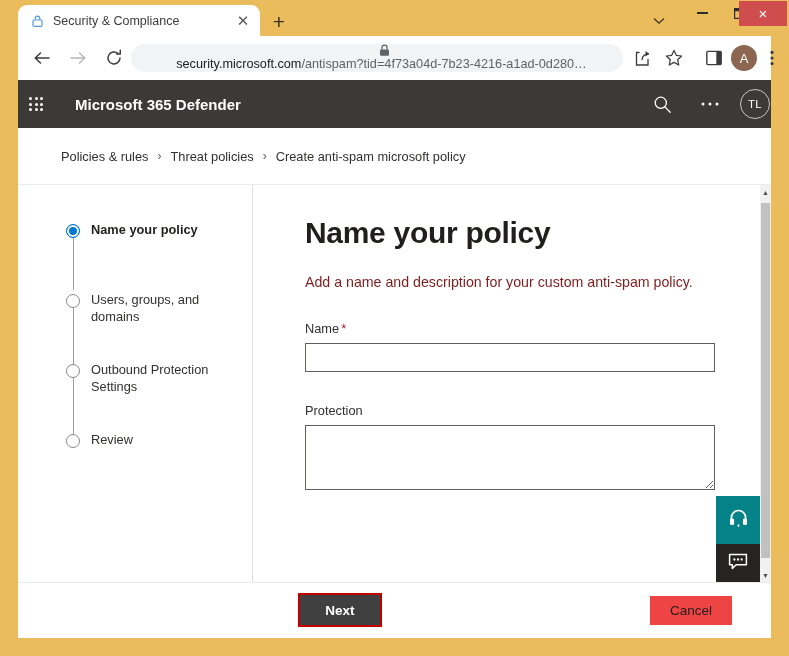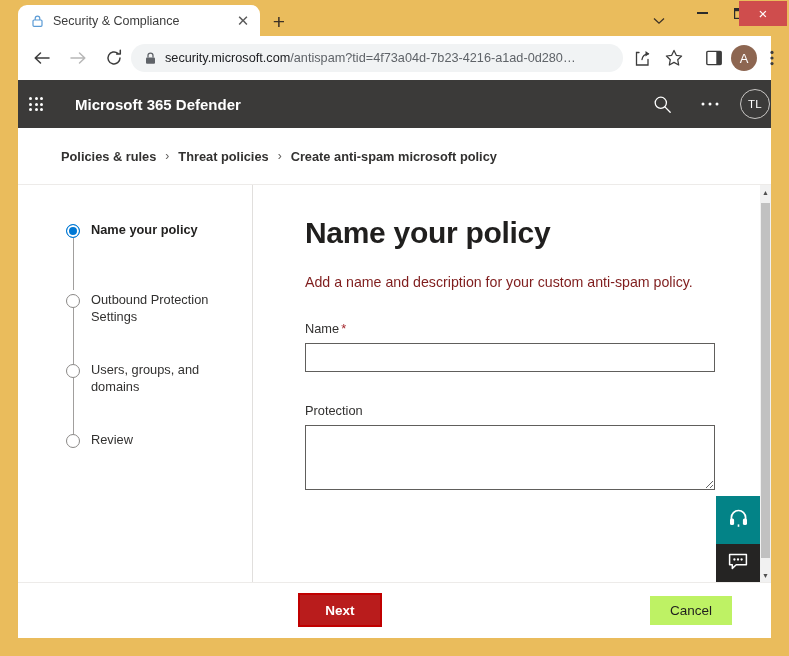--- a/index.html
+++ b/index.html
@@ -76,21 +76,21 @@
     display: flex; align-items: center; justify-content: center;
     color: #4b4b4b;
   }
   #nav-back    { left: 12px; color: #3c3c3c; }
   #nav-forward { left: 48px; color: #b7b7b7; }
   #nav-reload  { left: 84px; color: #3c3c3c; }
 
   #omnibox {
     position: absolute; left: 113px; top: 8px; width: 492px; height: 28px;
     background: #f1f3f4; border-radius: 15px;
-    display: flex; align-items: center;
+    display: flex; align-items: center; flex-direction: column;
   }
   #omnibox .padlock { margin-left: 14px; flex: none; display: flex; align-items: center; }
   #omnibox .urltext {
     margin-left: 9px; font-size: 12.7px; color: #3c3c3c;
     white-space: nowrap; overflow: hidden;
   }
   #omnibox .urltext .host { color: #202124; }
   #omnibox .urltext .path { color: #5f6368; }
 
   .tbicon {
@@ -139,21 +139,21 @@
   
   #page {
     position: absolute; left: 18px; top: 128px; width: 753px; height: 510px;
     background: #ffffff;
   }
   #breadcrumb {
     position: absolute; left: 0; top: 0; width: 753px; height: 56px;
     display: flex; align-items: center; padding-left: 43px;
     font-size: 12.8px; color: #323130;
   }
-  #breadcrumb .crumb { white-space: nowrap; font-weight: bold; }
+  #breadcrumb .crumb { white-space: nowrap; }
   #breadcrumb .crumb.link { color: #323130; }
   #breadcrumb .sep { margin: 0 9px; color: #605e5c; font-size: 12px; }
 
   #divider-top {
     position: absolute; left: 0; top: 56px; width: 753px; height: 1px;
     background: #edebe9;
   }
 
   
   #wizard {
@@ -262,28 +262,28 @@
     position: absolute; left: 0; top: 455px; width: 753px; height: 55px;
     background: #ffffff;
   }
   #next-wrap {
     position: absolute; left: 280px; top: 10px;
     border: 2.5px solid #c00000; padding: 0;
     display: inline-block;
   }
   #next-btn {
     display: block; width: 80px; height: 30px;
-    background: #b91c1c; border: none; color: #ffffff;
+    background: #404040; border: none; color: #ffffff;
     font-family: "Liberation Sans", sans-serif;
     font-size: 13.5px; font-weight: 600; cursor: pointer;
   }
   #cancel-btn {
     position: absolute; left: 632px; top: 13px;
     width: 82px; height: 29px;
-    background: #bef264; border: none; color: #201f1e;
+    background: #ef4444; border: none; color: #201f1e;
     font-family: "Liberation Sans", sans-serif;
     font-size: 13.5px; cursor: pointer;
   }
 </style>
 </head>
 <body>
 
 <div id="window">
 
   <div id="tabstrip">
@@ -430,27 +430,27 @@
 
       <div class="step active">
         <span class="dot"></span>
         <span class="connector" style="height:52px;"></span>
         <span class="slabel">Name your policy</span>
       </div>
 
       <div class="step" style="margin-top:14px;">
         <span class="dot"></span>
         <span class="connector" style="height:56px;"></span>
-        <span class="slabel">Outbound Protection Settings</span>
+        <span class="slabel">Users, groups, and domains</span>
       </div>
 
       <div class="step" style="margin-top:14px;">
         <span class="dot"></span>
         <span class="connector" style="height:56px;"></span>
-        <span class="slabel">Users, groups, and domains</span>
+        <span class="slabel">Outbound Protection Settings</span>
       </div>
 
       <div class="step" style="margin-top:14px; min-height:24px;">
         <span class="dot"></span>
         <span class="slabel">Review</span>
       </div>
     </div>
 
     <div id="railline"></div>
 

